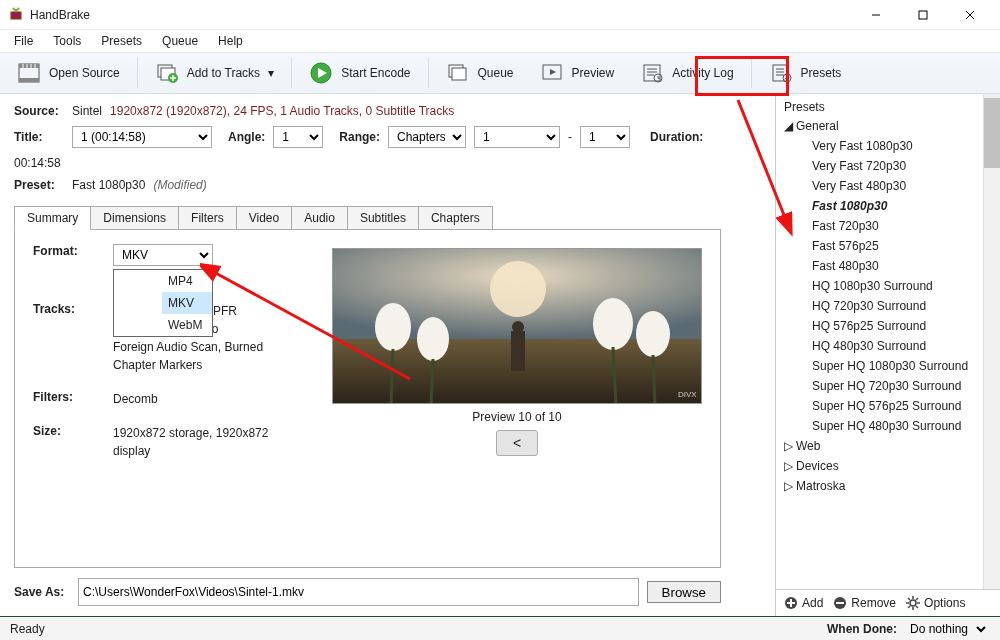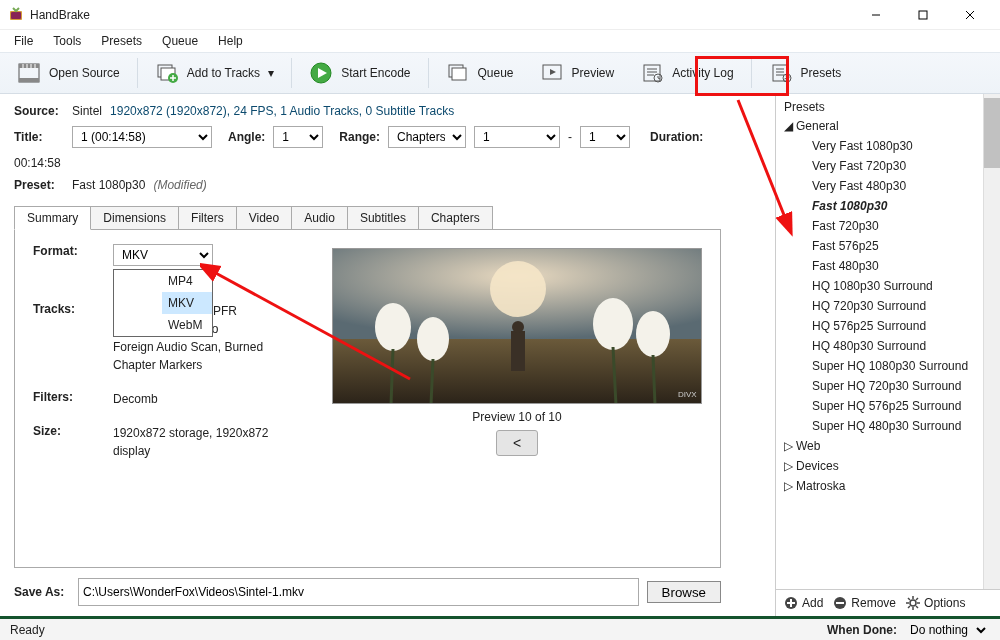--- a/index.html
+++ b/index.html
@@ -43,21 +43,21 @@
   .preset-header { font-weight: normal; padding: 2px 6px; }
   .preset-group { display: flex; align-items: center; padding: 3px 6px; cursor: pointer; }
   .preset-group .chev { width: 12px; display: inline-block; }
   .preset-item { padding: 3px 6px 3px 34px; cursor: pointer; white-space: nowrap; }
   .preset-item.selected { font-weight: bold; font-style: italic; }
   .preset-foot { border-top: 1px solid #ccc; padding: 6px 8px; display: flex; align-items: center; gap: 10px; font-size: 12px; }
   .preset-foot .pbtn { display: flex; align-items: center; gap: 4px; cursor: pointer; }
   .save-row { display: flex; align-items: center; gap: 8px; margin-top: auto; padding-top: 10px; }
   .save-row input { flex: 1; height: 28px; }
   .browse-btn { padding: 3px 14px; border: 1px solid #888; background: #eee; cursor: pointer; height: 22px; }
-  .statusbar { height: 24px; border-top: 3px solid #14532d; background: #f4f4f4; display: flex; align-items: center; padding: 0 10px; font-size: 12px; }
+  .statusbar { height: 24px; border-top: 1px solid #14532d; background: #f4f4f4; display: flex; align-items: center; padding: 0 10px; font-size: 12px; }
   .statusbar .status-left { flex: 1; }
   .statusbar select { height: 20px; border: 1px solid #f4f4f4; background: #f4f4f4; }
   .arrow-svg { position: absolute; pointer-events: none; z-index: 50; }
   .scrollbar-gutter { width: 17px; background: #f0f0f0; border-left: 1px solid #ddd; }
   .scroll-thumb { background: #c1c1c1; width: 100%; }
 </style>
 </head>
 <body>
 
 <div class="titlebar">
@@ -185,21 +185,21 @@
   </div>
 </div>
 
 <div class="preset-highlight" style="left:695px; top:56px; width:94px; height:40px;"></div>
 
 <div class="main-body">
   <div class="left-pane">
     <div class="field-row">
       <span class="lbl">Source:</span>
       <span>Sintel</span>
-      <span style="color:#0c4a6e">1920x872 (1920x872), 24 FPS, 1 Audio Tracks, 0 Subtitle Tracks</span>
+      <span style="color:#7f1d1d">1920x872 (1920x872), 24 FPS, 1 Audio Tracks, 0 Subtitle Tracks</span>
     </div>
     <div class="field-row">
       <span class="lbl">Title:</span>
       <select style="width:140px"><option>1  (00:14:58)</option></select>
       <span class="lbl" style="min-width:auto;margin-left:8px">Angle:</span>
       <select style="width:50px"><option>1</option></select>
       <span class="lbl" style="min-width:auto;margin-left:8px">Range:</span>
       <select style="width:78px"><option>Chapters</option></select>
       <select style="width:86px"><option>1</option></select>
       <span>-</span>

